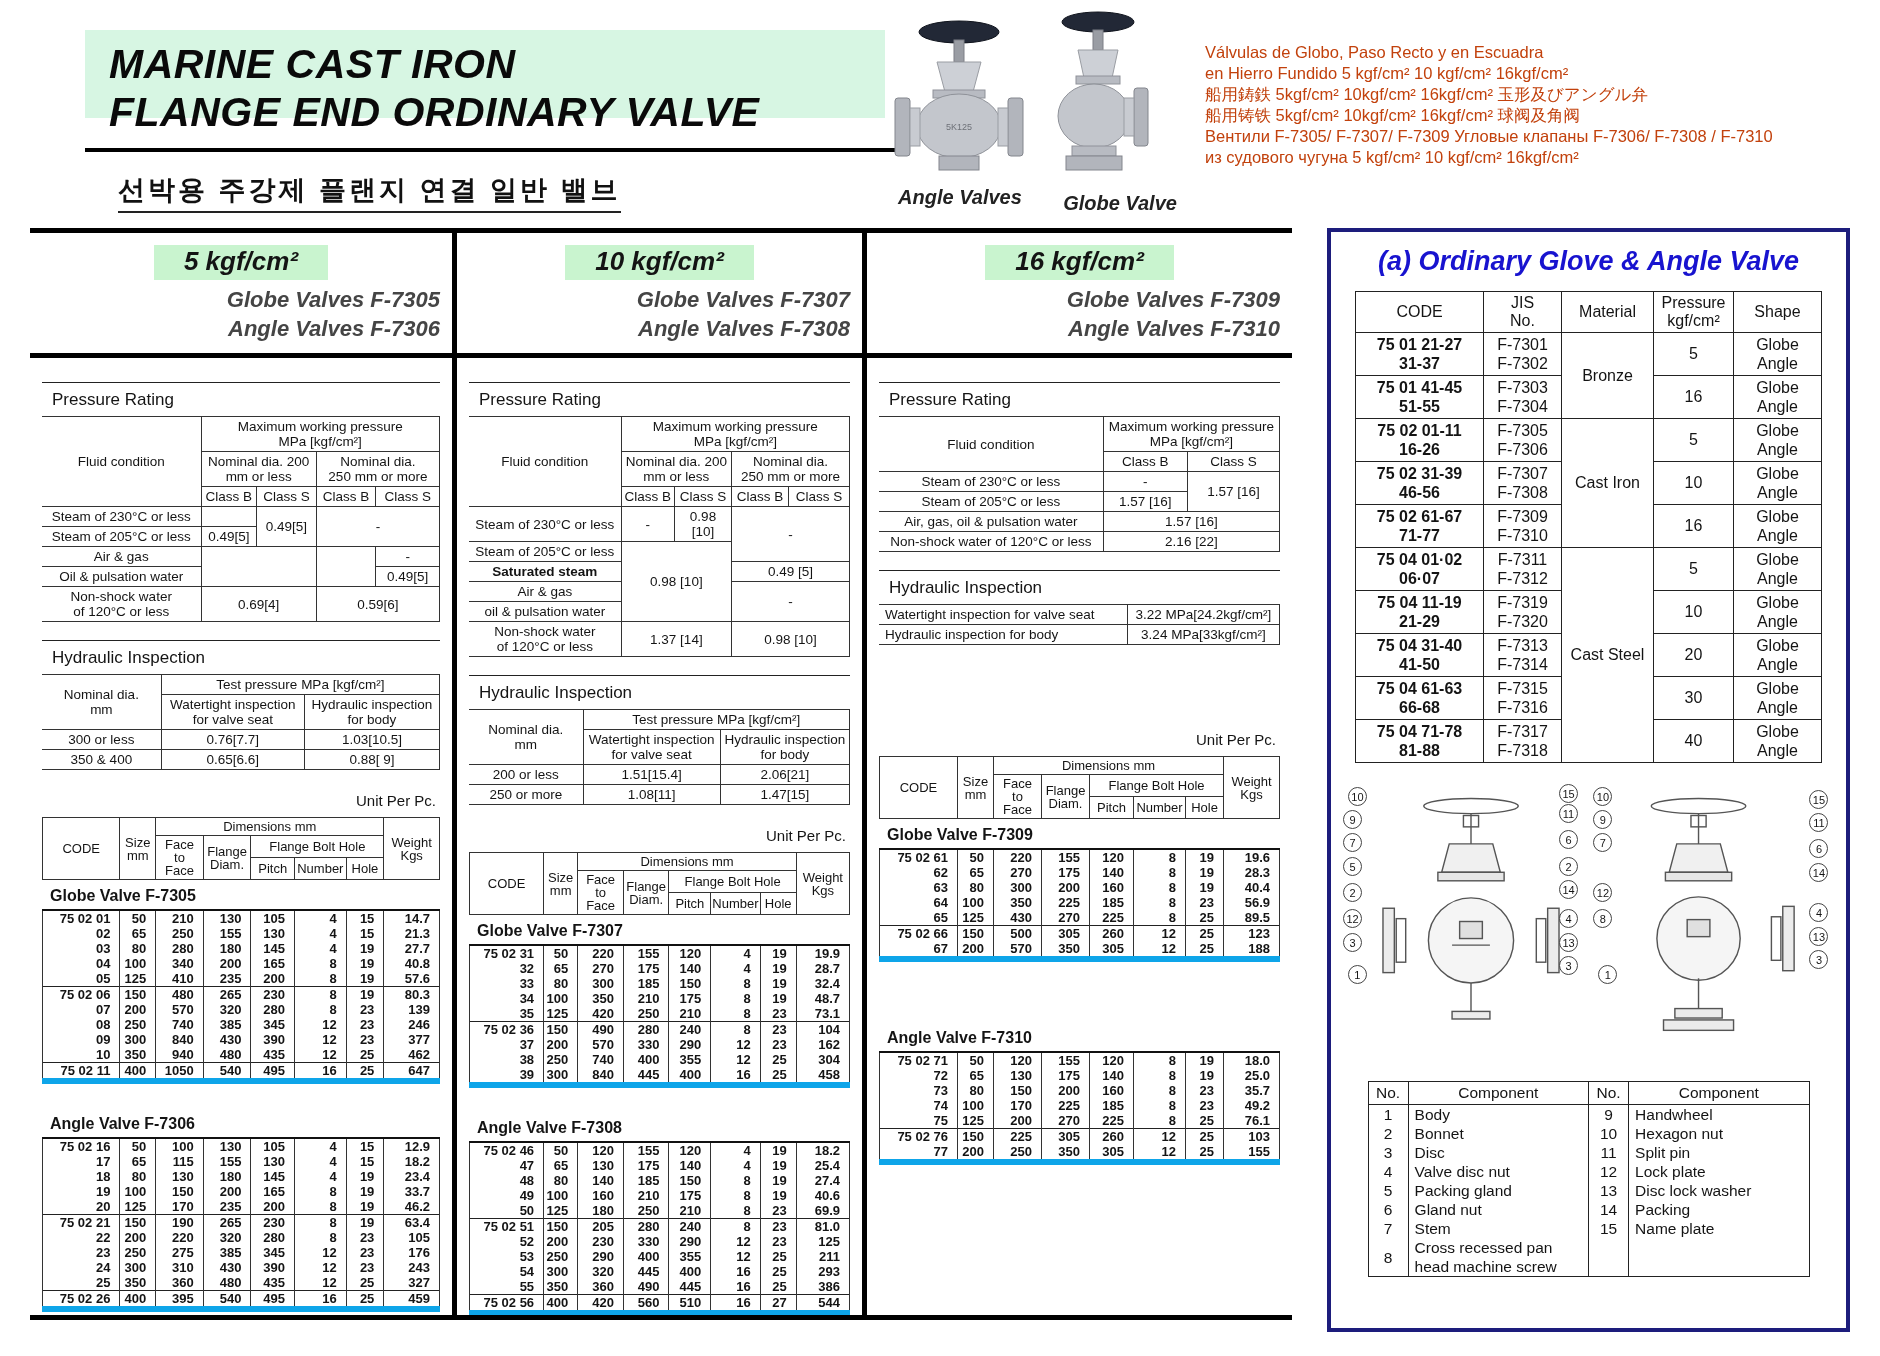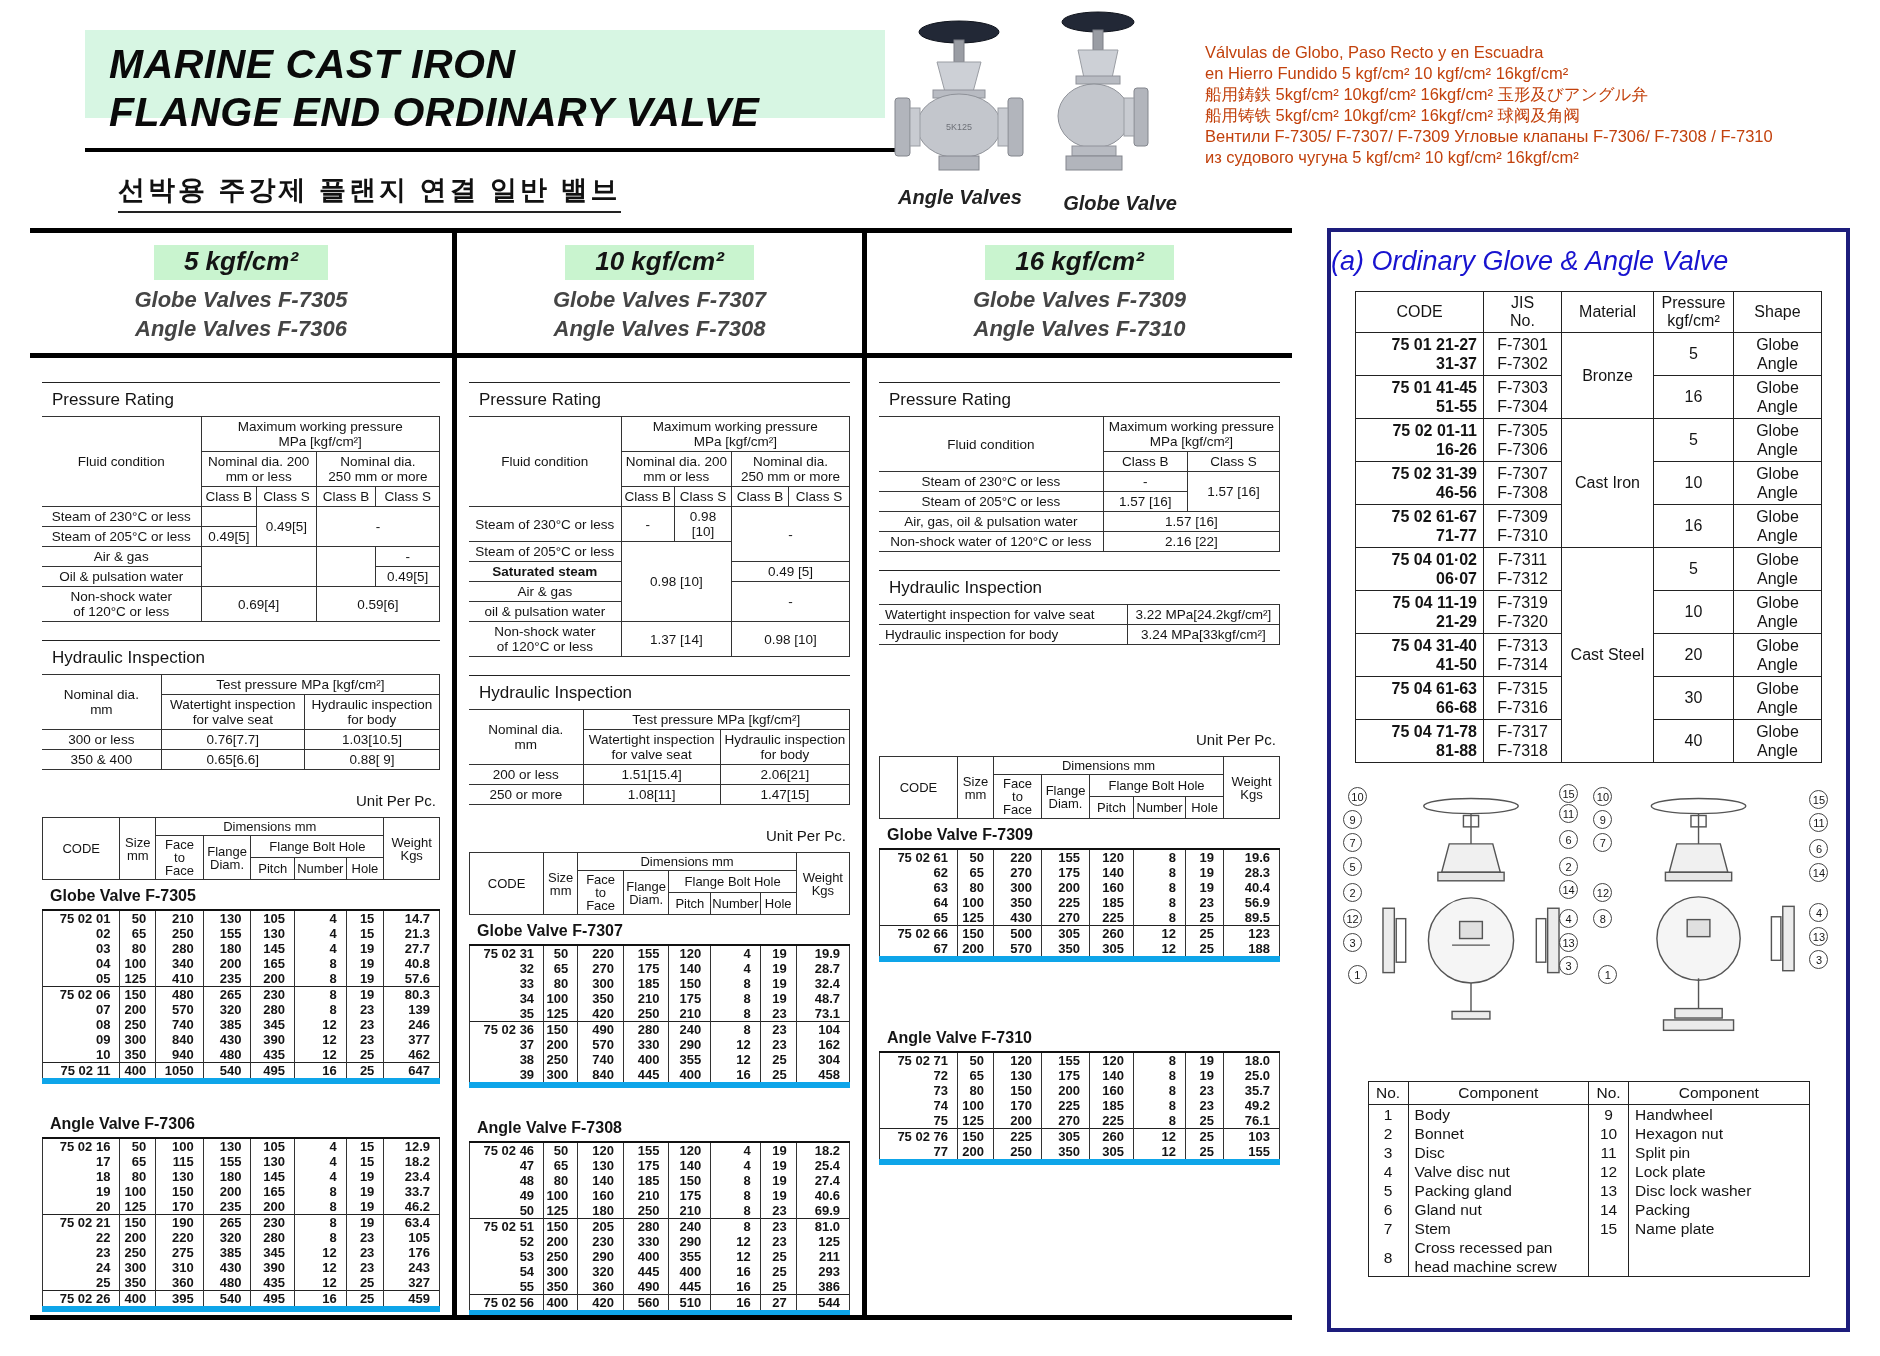--- a/index.html
+++ b/index.html
@@ -16,21 +16,21 @@
   .ml{left:1205px;top:42px;width:660px;font-size:16.5px;line-height:21px;color:#c2410c;}
   .ml-line{white-space:nowrap;}
 
   
   .main{left:30px;top:228px;width:1262px;height:1082px;border-top:5px solid #000;border-bottom:5px solid #000;display:flex;box-sizing:content-box;}
   .col{box-sizing:border-box;padding:0 12px;overflow:hidden;}
   .col-1{width:427px;border-right:5px solid #000;}
   .col-2{width:410px;border-right:5px solid #000;}
   .col-3{width:425px;}
   .badge{display:table;margin:12px auto 6px;background:#c9f4cf;padding:1px 30px 3px;font-style:italic;font-weight:bold;font-size:26px;}
-  .vlabels{text-align:center;font-style:italic;font-weight:bold;font-size:22px;color:#454545;line-height:1.3;}
+  .vlabels{text-align:right;font-style:italic;font-weight:bold;font-size:22px;color:#454545;line-height:1.3;}
   .thick{border-top:5px solid #000;margin:10px -12px 0;}
   .sec{margin-top:24px;border-top:1.5px solid #222;padding:7px 0 6px 10px;font-size:17px;}
   .sec.tight{margin-top:18px;}
   table{border-collapse:collapse;width:100%;table-layout:fixed;}
   .pr th,.pr td,.hy th,.hy td,.hy3 td{border:1px solid #333;padding:2px 2px;text-align:center;font-size:13.5px;}
   .pr th,.hy th{font-weight:normal;}
   .pr tr > :first-child,.hy tr > :first-child,.hy3 tr > :first-child{border-left:none;}
   .pre{white-space:pre-line;}
   .fl{white-space:pre-line;}
   .bld{font-weight:bold;}
@@ -38,25 +38,25 @@
 
   .dim th{border:1px solid #333;padding:2px 1px;font-weight:normal;white-space:pre-line;text-align:center;font-size:13px;line-height:13px;}
   .dim td{border-left:1px solid #333;border-right:1px solid #333;padding:0 9px 0 0;text-align:right;font-size:13px;line-height:15px;font-weight:bold;height:15px;}
   .dimrows{border-top:2px solid #111;border-bottom:6px solid #0ea5e9;}
   .dimrows tr.gs td{border-top:1.5px solid #222;}
   .subt{font-weight:bold;font-size:16px;padding:7px 0 4px 8px;}
   .subt.gap{margin-top:24px;}
 
   
   .panel{left:1327px;top:228px;width:523px;height:1104px;border:4px solid #1d1d7c;box-sizing:border-box;background:#fff;}
-  .ptitle{color:#1813cf;font-style:italic;font-weight:normal;font-size:27px;margin-top:14px;}
+  .ptitle{text-align:center;color:#1813cf;font-style:italic;font-weight:bold;font-size:27px;margin-top:14px;}
   .codes{margin:14px auto 0;width:466px;font-size:16px;}
   .codes th,.codes td{border:1.5px solid #222;padding:2px 6px;text-align:center;font-size:16px;line-height:18px;}
   .codes th{font-weight:normal;white-space:pre-line;}
-  .codes td.codec{text-align:right;font-weight:bold;}
+  .codes td.codec{font-weight:bold;}
   .codes td div{line-height:19px;}
   .diagrams{position:relative;margin:12px 12px 0;height:292px;}
   .dsvg{position:absolute;top:14px;}
   .co{position:absolute;width:19px;height:19px;border:1px solid #444;border-radius:50%;font-size:11px;line-height:18px;text-align:center;background:#fff;box-sizing:border-box;}
   .comps{margin:14px auto 0;width:442px;border:1.5px solid #222;}
   .comps th{border:1.5px solid #222;font-weight:normal;font-size:15.5px;padding:2px;}
   .comps td{border-left:1.5px solid #222;border-right:1.5px solid #222;font-size:15.5px;padding:0 6px;line-height:19px;}
   .comps td.no{text-align:center;width:38px;}
 </style>
 </head>

